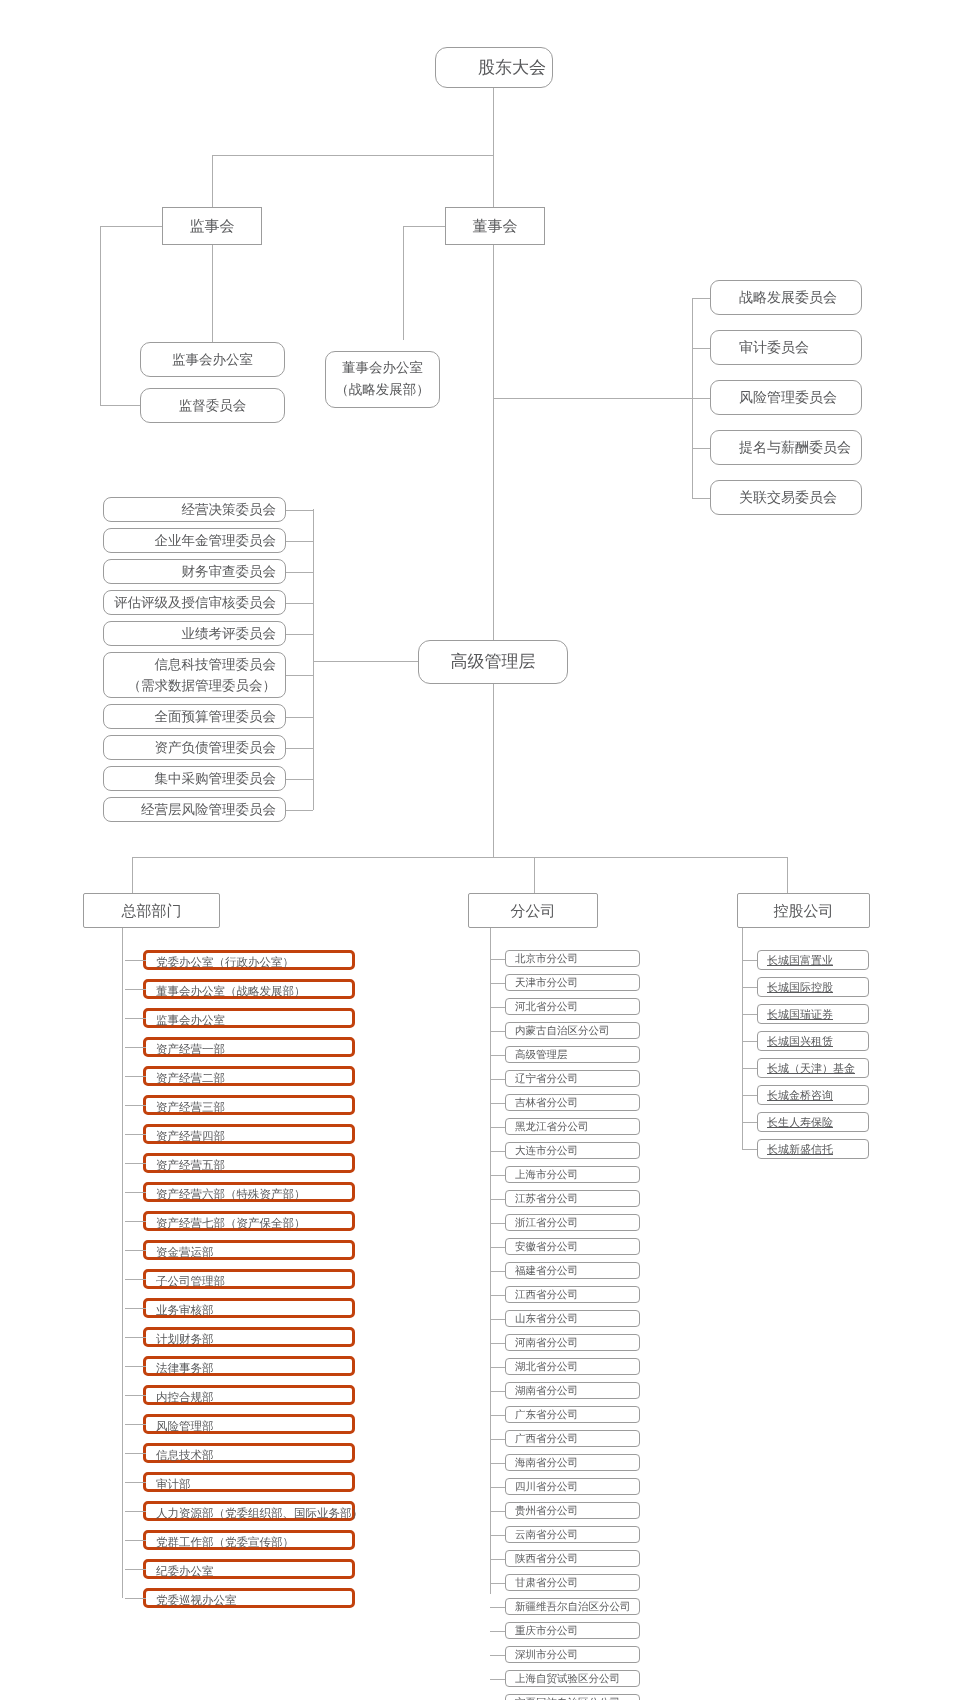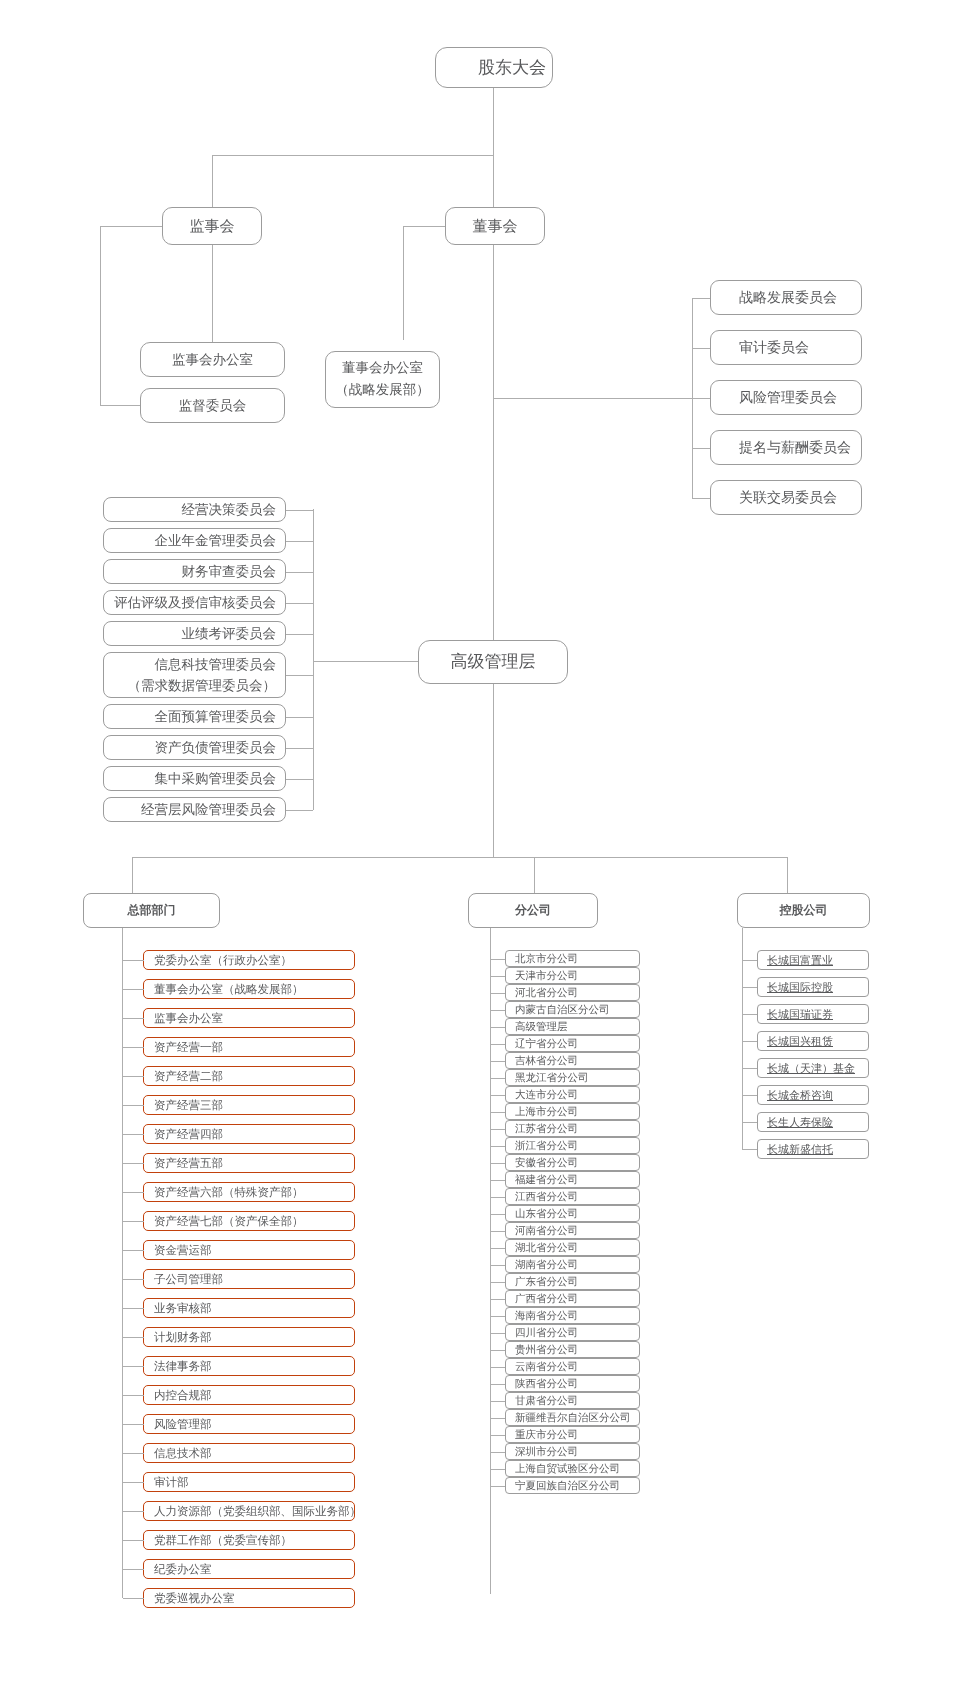--- a/index.html
+++ b/index.html
@@ -2,45 +2,45 @@
 <html><head>
 <meta charset="utf-8">
 <style>
   html,body{margin:0;padding:0;background:#ffffff;}
   #canvas{position:relative;width:970px;height:1700px;background:#ffffff;overflow:hidden;
     font-family:"Liberation Sans","DejaVu Sans",sans-serif;color:#58595b;}
   .ln{position:absolute;background:#aeaeae;}
   .box{position:absolute;background:#fff;border:1px solid #9c9c9c;box-sizing:border-box;
     text-align:center;white-space:pre-line;}
   .lvl1{border-radius:12px;font-size:17px;}
-  .lvl2{border-radius:10px;font-size:15px;}
+  .lvl2{border-radius:0;font-size:15px;}
   .lvl3{border-radius:10px;font-size:13.5px;}
   
   .bc-list{position:absolute;left:710px;top:280px;width:152px;}
   .bc-row{position:relative;background:#fff;border:1px solid #9c9c9c;box-sizing:border-box;
     border-radius:9px;height:35px;line-height:33px;margin-bottom:15px;
     font-size:14px;text-align:left;padding-left:28px;}
   .bc-row::before{content:"";position:absolute;left:-19px;top:50%;width:18px;height:1px;background:#aeaeae;}
   
   .mc-list{position:absolute;left:103px;top:497px;width:183px;}
   .mc-row{position:relative;background:#fff;border:1px solid #9c9c9c;box-sizing:border-box;
     border-radius:8px;margin-bottom:6px;padding:1px 9px;line-height:21px;
     font-size:13.5px;text-align:right;white-space:pre-line;}
   .mc-row::after{content:"";position:absolute;right:-28px;top:50%;width:27px;height:1px;background:#aeaeae;}
   
-  .col-hdr{border-radius:8px;height:35px;line-height:33px;font-size:12px;font-weight:bold;}
+  .col-hdr{border-radius:2px;height:35px;line-height:33px;font-size:15px;}
   
   .hq-list{position:absolute;left:143px;top:950px;width:212px;}
-  .hq-row{position:relative;background:#fff;border:1px solid #c2410c;box-sizing:border-box;
+  .hq-row{position:relative;background:#fff;border:3px solid #c2410c;box-sizing:border-box;
     border-radius:5px;height:20px;line-height:18px;margin-bottom:9px;
     font-size:11.5px;text-align:left;padding-left:10px;white-space:nowrap;}
   .hq-row::before{content:"";position:absolute;left:-21px;top:50%;width:21px;height:1px;background:#aeaeae;}
   .br-list{position:absolute;left:505px;top:950px;width:135px;}
   .br-row{position:relative;background:#fff;border:1px solid #9c9c9c;box-sizing:border-box;
-    border-radius:4px;height:17px;line-height:15px;margin-bottom:0;
+    border-radius:4px;height:17px;line-height:15px;margin-bottom:7px;
     font-size:10.5px;text-align:left;padding-left:9px;white-space:nowrap;}
   .br-row::before{content:"";position:absolute;left:-16px;top:50%;width:15px;height:1px;background:#aeaeae;}
   .hd-list{position:absolute;left:757px;top:950px;width:112px;}
   .hd-row{position:relative;background:#fff;border:1px solid #9c9c9c;box-sizing:border-box;
     border-radius:4px;height:20px;line-height:18px;margin-bottom:7px;
     font-size:11px;text-align:left;padding-left:9px;white-space:nowrap;text-decoration:underline;}
   .hd-row::before{content:"";position:absolute;left:-16px;top:50%;width:15px;height:1px;background:#aeaeae;}
 </style>
 </head>
 <body>

